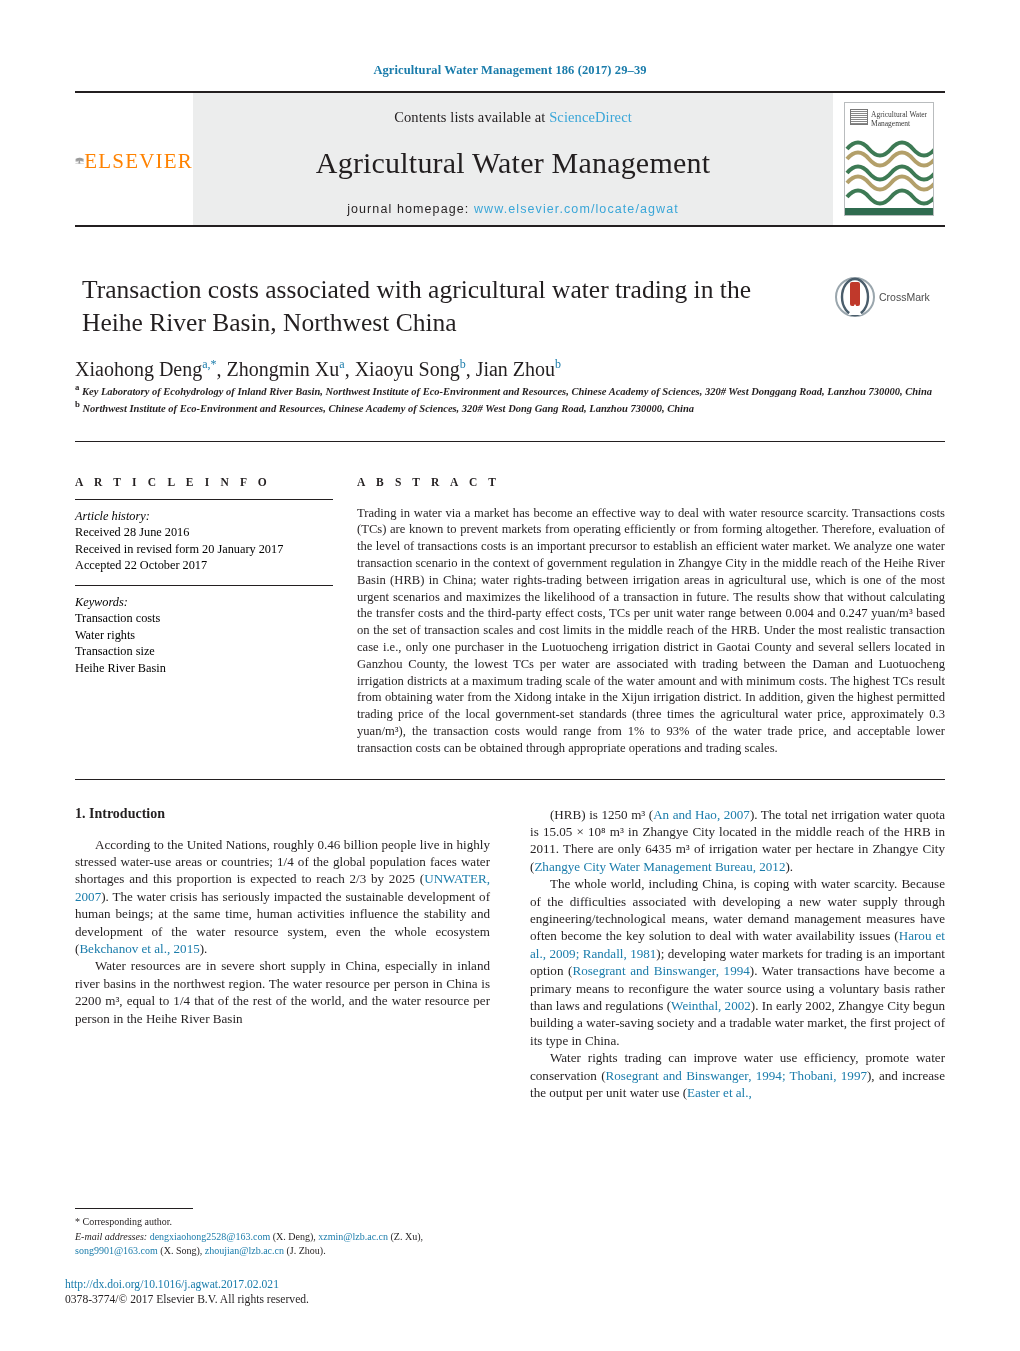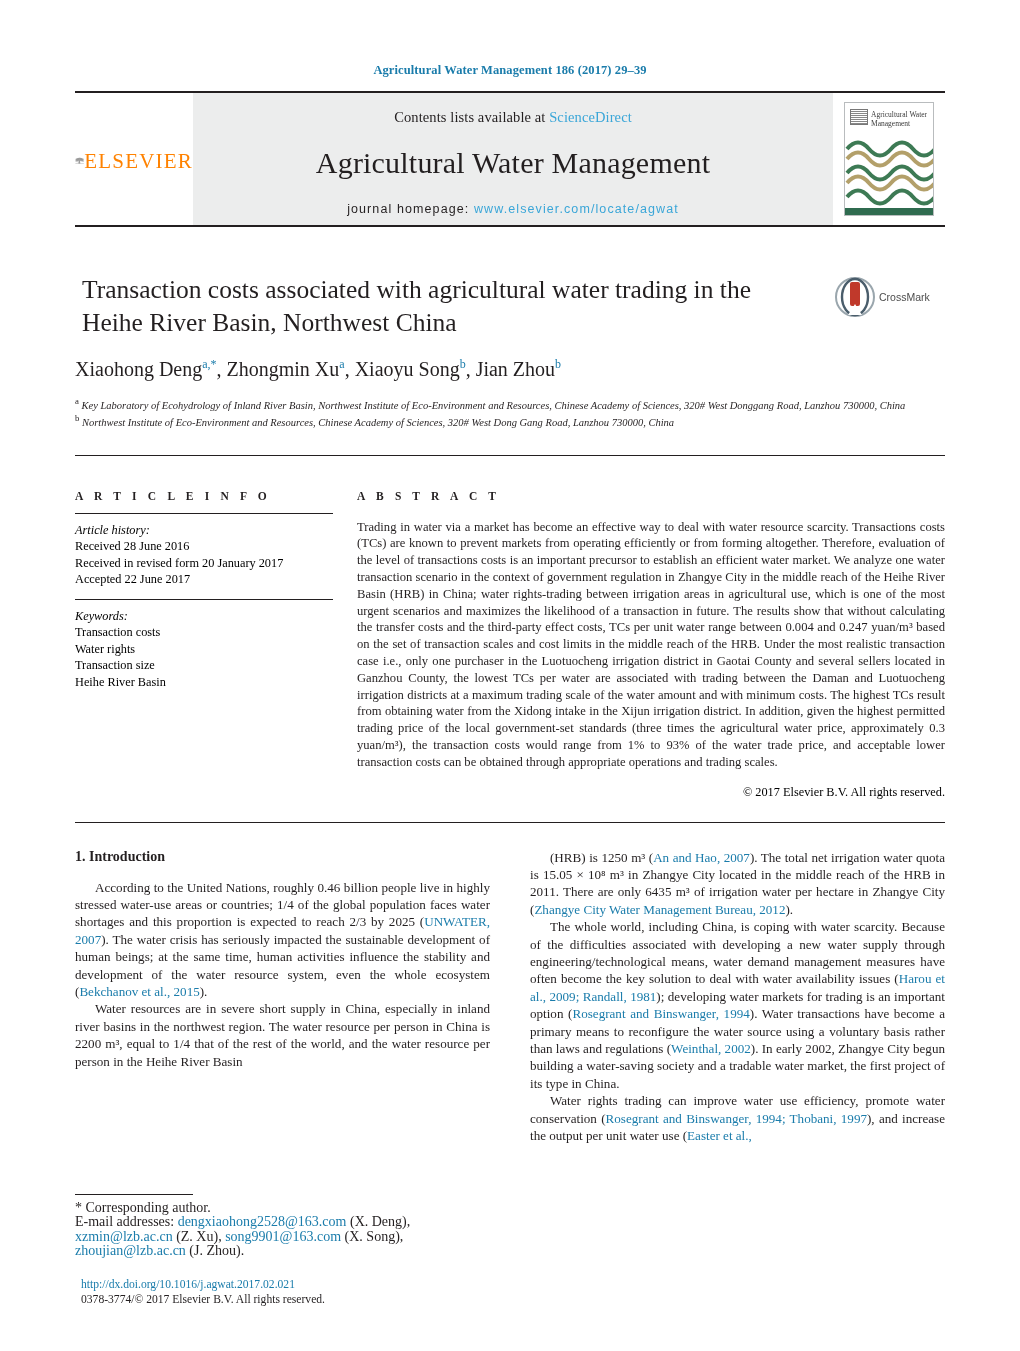--- a/index.html
+++ b/index.html
@@ -156,25 +156,25 @@
     display: flex;
     align-items: center;
     gap: 4px;
   }
   .crossmark-text {
     font-family: "Liberation Sans", sans-serif;
     font-size: 10.5px;
     color: #4d4d4d;
   }
   .affiliations {
-    margin-top: 14px;
     font-size: 10.5px;
     line-height: 13.5px;
     font-style: italic;
     color: #231f20;
+    font-weight: bold;
   }
   .affiliations sup { font-style: normal; }
 
   
   .info-abstract {
     margin-top: 26px;
     border-top: 1px solid #231f20;
     padding-top: 34px;
     display: flex;
     gap: 24px;
@@ -239,28 +239,28 @@
     left: 75px;
     bottom: 92px;
     width: 415px;
   }
   .foot-rule {
     border-top: 1px solid #231f20;
     width: 118px;
     margin-bottom: 6px;
   }
   .foot-line {
-    font-size: 14px;
+    font-size: 10px;
     line-height: 14.6px;
     color: #231f20;
   }
-  .foot-line .lbl { }
+  .foot-line .lbl { font-style: italic; }
   .doi-block {
     position: absolute;
-    left: 81px;
+    left: 65px;
     bottom: 44px;
     width: 450px;
   }
   .doi {
     font-size: 11.6px;
     color: #1a7cab;
     line-height: 15px;
   }
   .issn {
     font-size: 11.6px;
@@ -353,36 +353,35 @@
   </div>
 
   <div class="info-abstract">
     <div class="col-info">
       <div class="sec-label">A R T I C L E   I N F O</div>
       <div class="rule"></div>
       <div class="info-group">
         <div class="lbl">Article history:</div>
         <div>Received 28 June 2016</div>
         <div>Received in revised form 20 January 2017</div>
-        <div>Accepted 22 June 2017</div>
+        <div>Accepted 22 October 2017</div>
       </div>
       <div class="rule"></div>
       <div class="kw-group">
         <div class="lbl" style="font-style:italic">Keywords:</div>
         <div>Transaction costs</div>
         <div>Water rights</div>
         <div>Transaction size</div>
         <div>Heihe River Basin</div>
       </div>
     </div>
 
     <div class="col-abstract">
       <div class="sec-label">A B S T R A C T</div>
       <div class="abstract-body">Trading in water via a market has become an effective way to deal with water resource scarcity. Transactions costs (TCs) are known to prevent markets from operating efficiently or from forming altogether. Therefore, evaluation of the level of transactions costs is an important precursor to establish an efficient water market. We analyze one water transaction scenario in the context of government regulation in Zhangye City in the middle reach of the Heihe River Basin (HRB) in China; water rights-trading between irrigation areas in agricultural use, which is one of the most urgent scenarios and maximizes the likelihood of a transaction in future. The results show that without calculating the transfer costs and the third-party effect costs, TCs per unit water range between 0.004 and 0.247 yuan/m³ based on the set of transaction scales and cost limits in the middle reach of the HRB. Under the most realistic transaction case i.e., only one purchaser in the Luotuocheng irrigation district in Gaotai County and several sellers located in Ganzhou County, the lowest TCs per water are associated with trading between the Daman and Luotuocheng irrigation districts at a maximum trading scale of the water amount and with minimum costs. The highest TCs result from obtaining water from the Xidong intake in the Xijun irrigation district. In addition, given the highest permitted trading price of the local government-set standards (three times the agricultural water price, approximately 0.3 yuan/m³), the transaction costs would range from 1% to 93% of the water trade price, and acceptable lower transaction costs can be obtained through appropriate operations and trading scales.</div>
-      <div class="copyright">© 2017 Elsevier B.V. All rights reserved.</div>
     </div>
   </div>
 
   <div class="body-rule"></div>
 
   <div class="two-col">
     <div class="col">
       <h2 class="sec-head">1.  Introduction</h2>
       <div id="left-paras">
           <p class="body-p">According to the United Nations, roughly 0.46 billion people live in highly stressed water-use areas or countries; 1/4 of the global population faces water shortages and this proportion is expected to reach 2/3 by 2025 (<span class="cite">UNWATER, 2007</span>). The water crisis has seriously impacted the sustainable development of human beings; at the same time, human activities influence the stability and development of the water resource system, even the whole ecosystem (<span class="cite">Bekchanov et al., 2015</span>).</p>

